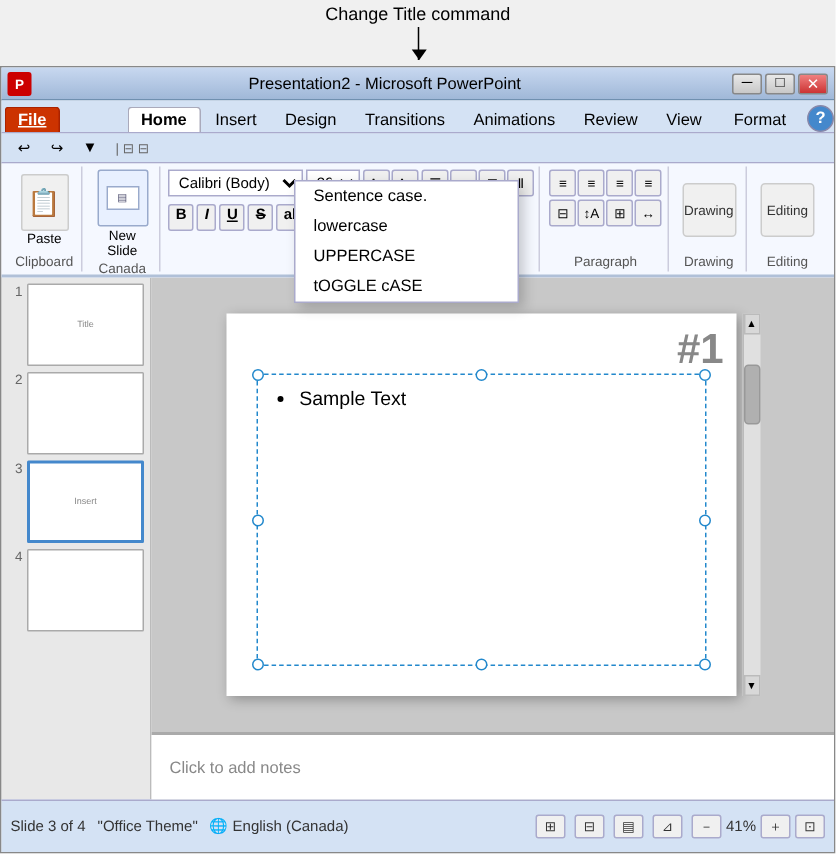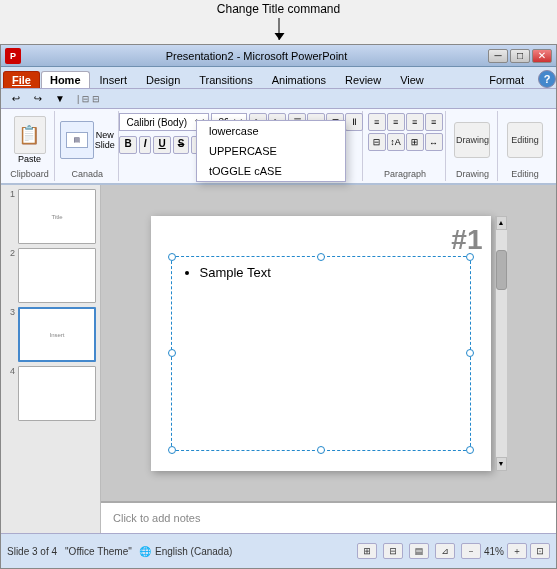--- a/index.html
+++ b/index.html
@@ -189,20 +189,21 @@
       position: relative;
       display: flex;
       align-items: center;
       justify-content: center;
       font-size: 18px;
     }
 
     
     .new-slide-btn {
       display: flex;
+      flex-direction: column;
       align-items: center;
       cursor: pointer;
       gap: 1px;
     }
     .slides-icon-area {
       width: 34px;
       height: 38px;
       background: #e8f0ff;
       border: 1px solid #99aacc;
       border-radius: 2px;
@@ -438,21 +439,21 @@
     .handle.tm { top: -4px; left: 50%; transform: translateX(-50%); }
     .handle.tr { top: -4px; right: -4px; }
     .handle.ml { top: 50%; left: -4px; transform: translateY(-50%); }
     .handle.mr { top: 50%; right: -4px; transform: translateY(-50%); }
     .handle.bl { bottom: -4px; left: -4px; }
     .handle.bm { bottom: -4px; left: 50%; transform: translateX(-50%); }
     .handle.br { bottom: -4px; right: -4px; }
 
     
     .notes-area {
-      height: 32px;
+      height: 45px;
       background: #fff;
       border-top: 2px solid #aaa;
       display: flex;
       align-items: center;
       padding: 0 12px;
       font-size: 11px;
       color: #888;
       cursor: text;
     }
 
@@ -564,21 +565,21 @@
     <span class="title-bar-text">Presentation2 - Microsoft PowerPoint</span>
     <div class="title-bar-controls">
       <div class="tb-btn">─</div>
       <div class="tb-btn">□</div>
       <div class="tb-btn close">✕</div>
     </div>
   </div>
 
   <div class="tabs-bar">
     <div class="tab active" style="background:#cc3300;color:#fff;border-color:#aa2200;text-decoration:underline;">File</div>
-    <div class="tab active" style="background:#fff;border-color:#aab;font-weight:bold;color:#000;">Home</div>
+    <div class="tab active" style="background:#fff;border-color:#aab;font-weight:bold;color:#000;margin-left:44px;">Home</div>
     <div class="tab">Insert</div>
     <div class="tab">Design</div>
     <div class="tab">Transitions</div>
     <div class="tab">Animations</div>
     <div class="tab">Review</div>
     <div class="tab">View</div>
     <div class="tab right">Format</div>
     <div class="qat-btn" style="margin-left:4px;width:18px;height:18px;border:1px solid #88a;border-radius:50%;background:#4488cc;color:#fff;font-weight:bold;font-size:11px;display:flex;align-items:center;justify-content:center;">?</div>
   </div>
 
@@ -759,16 +760,17 @@
         <span>41%</span>
         <div class="view-btn">＋</div>
         <div class="view-btn">⊡</div>
       </div>
     </div>
   </div>
 
 </div>
 
 <div class="dropdown-menu">
+  <div class="dropdown-item">Sentence case.</div>
   <div class="dropdown-item">lowercase</div>
   <div class="dropdown-item">UPPERCASE</div>
   <div class="dropdown-item">tOGGLE cASE</div>
 </div>
 
 </body></html>

